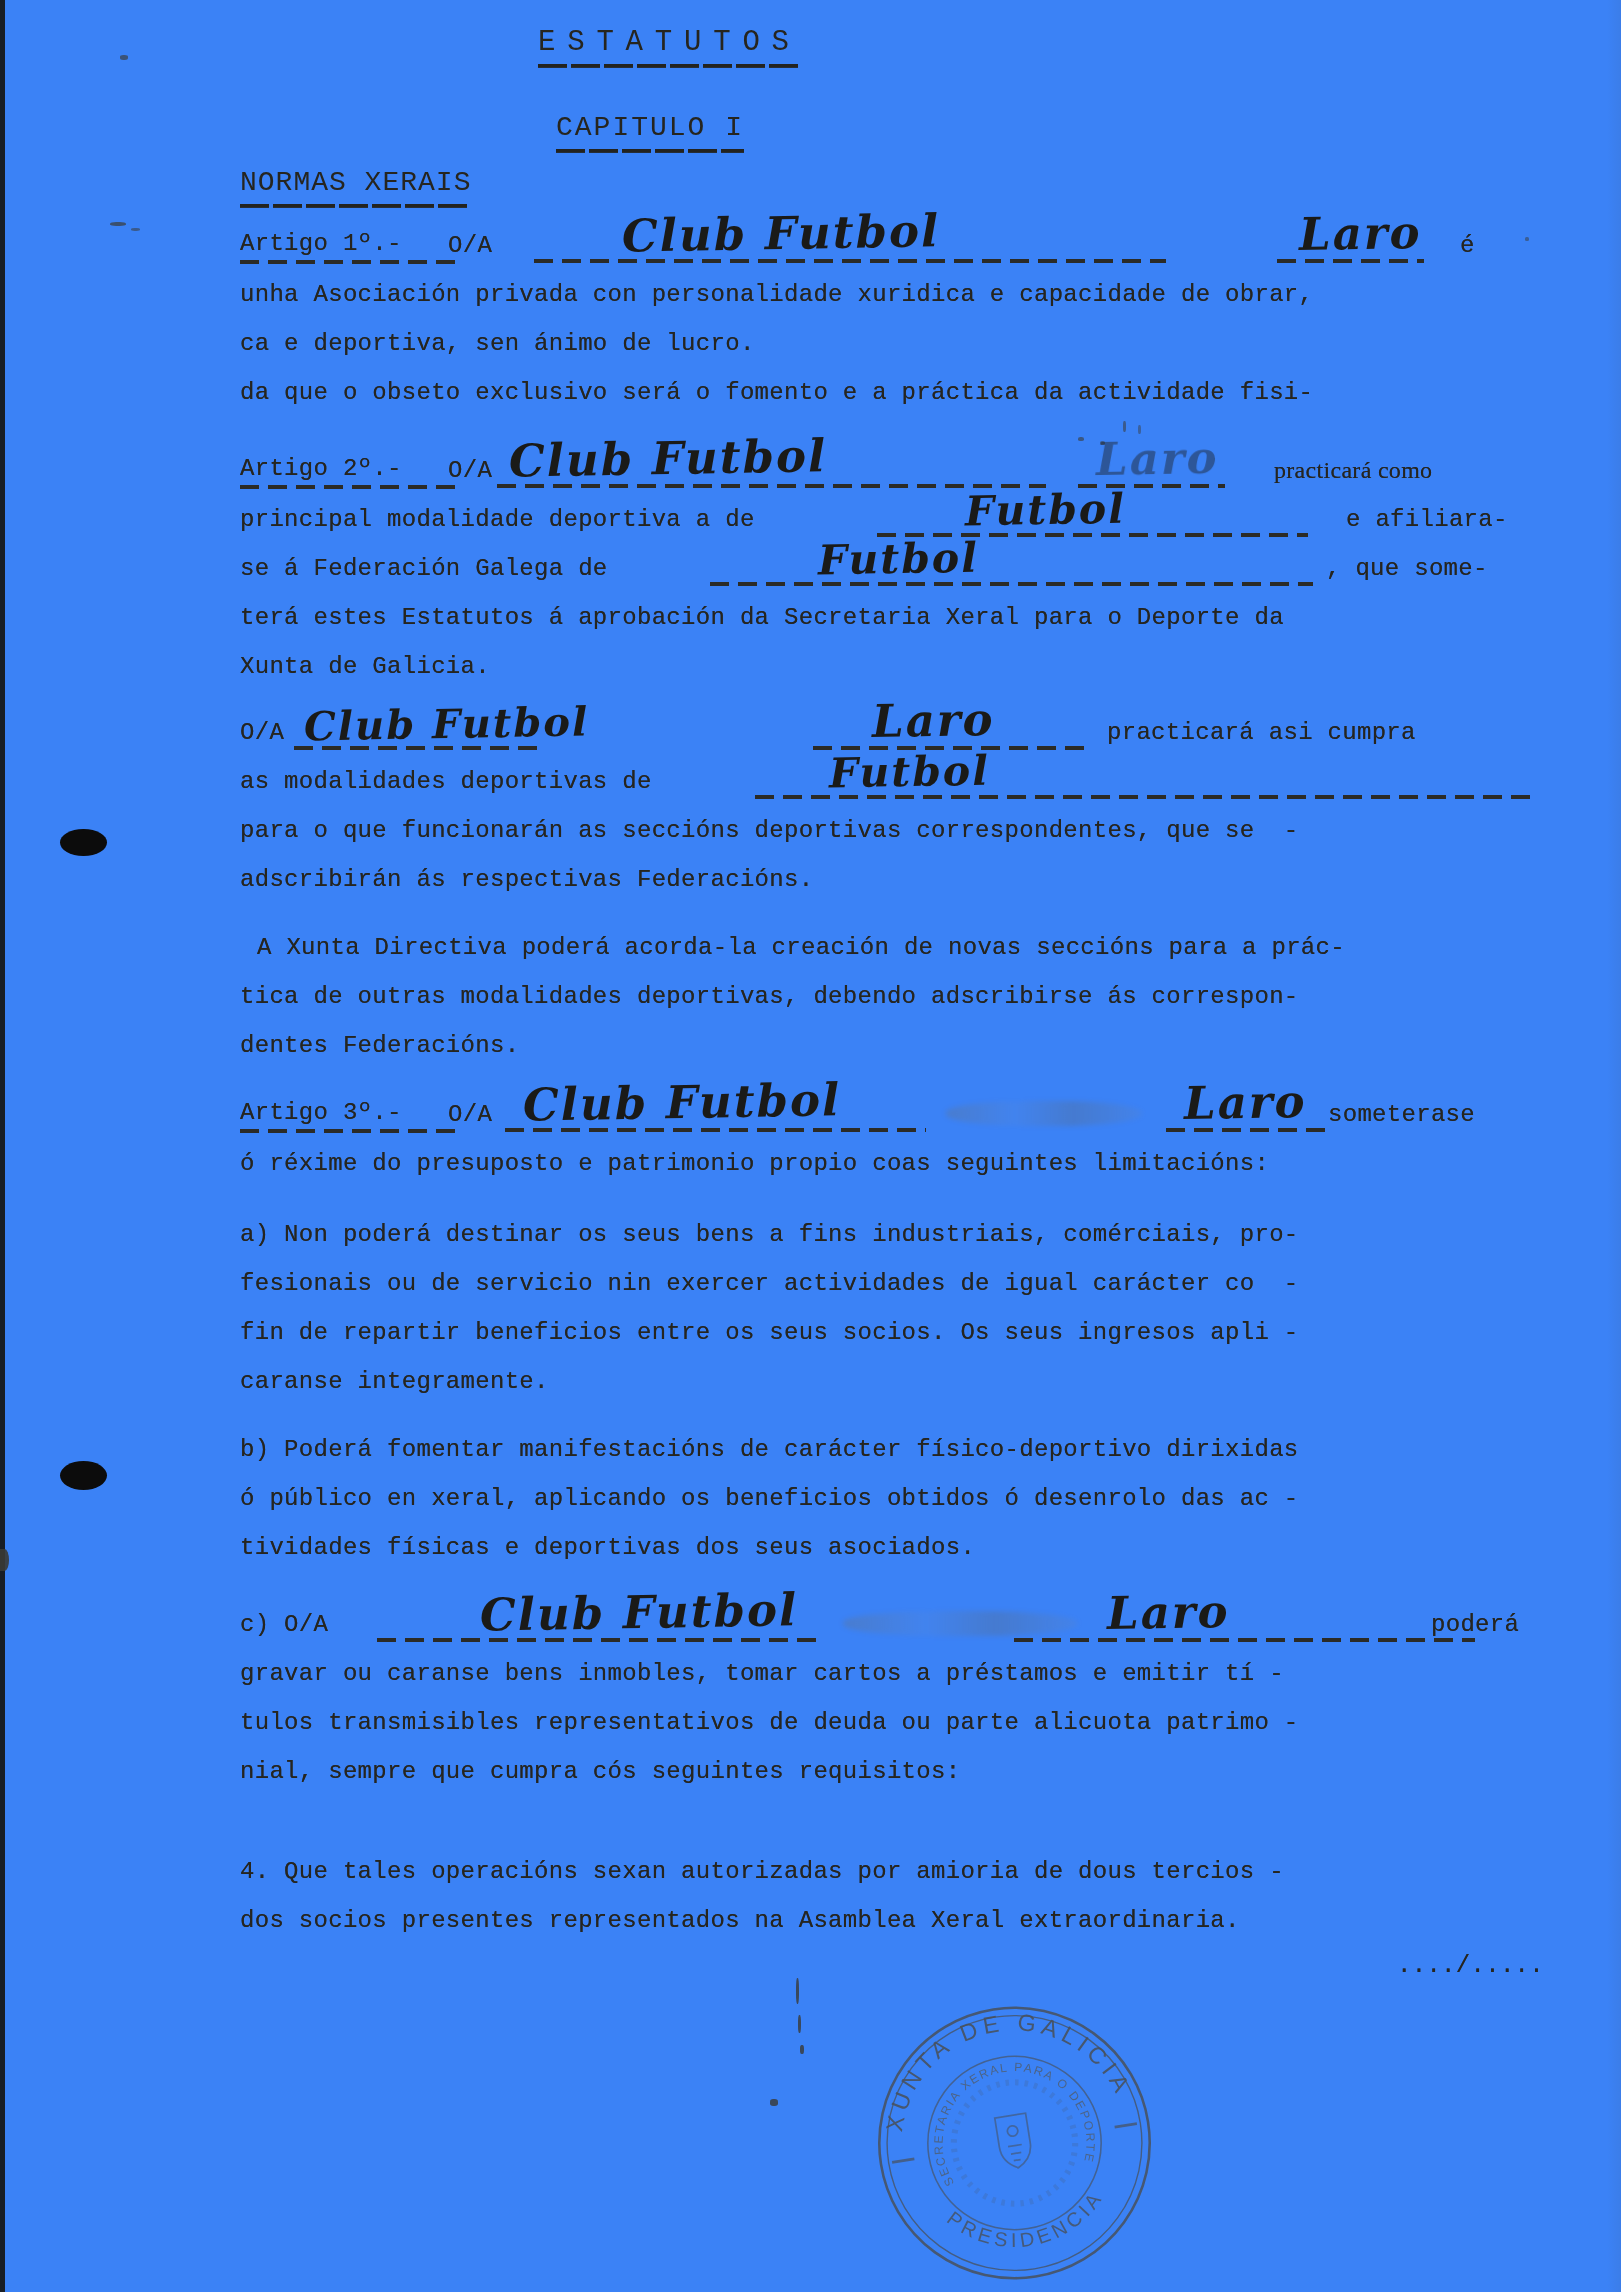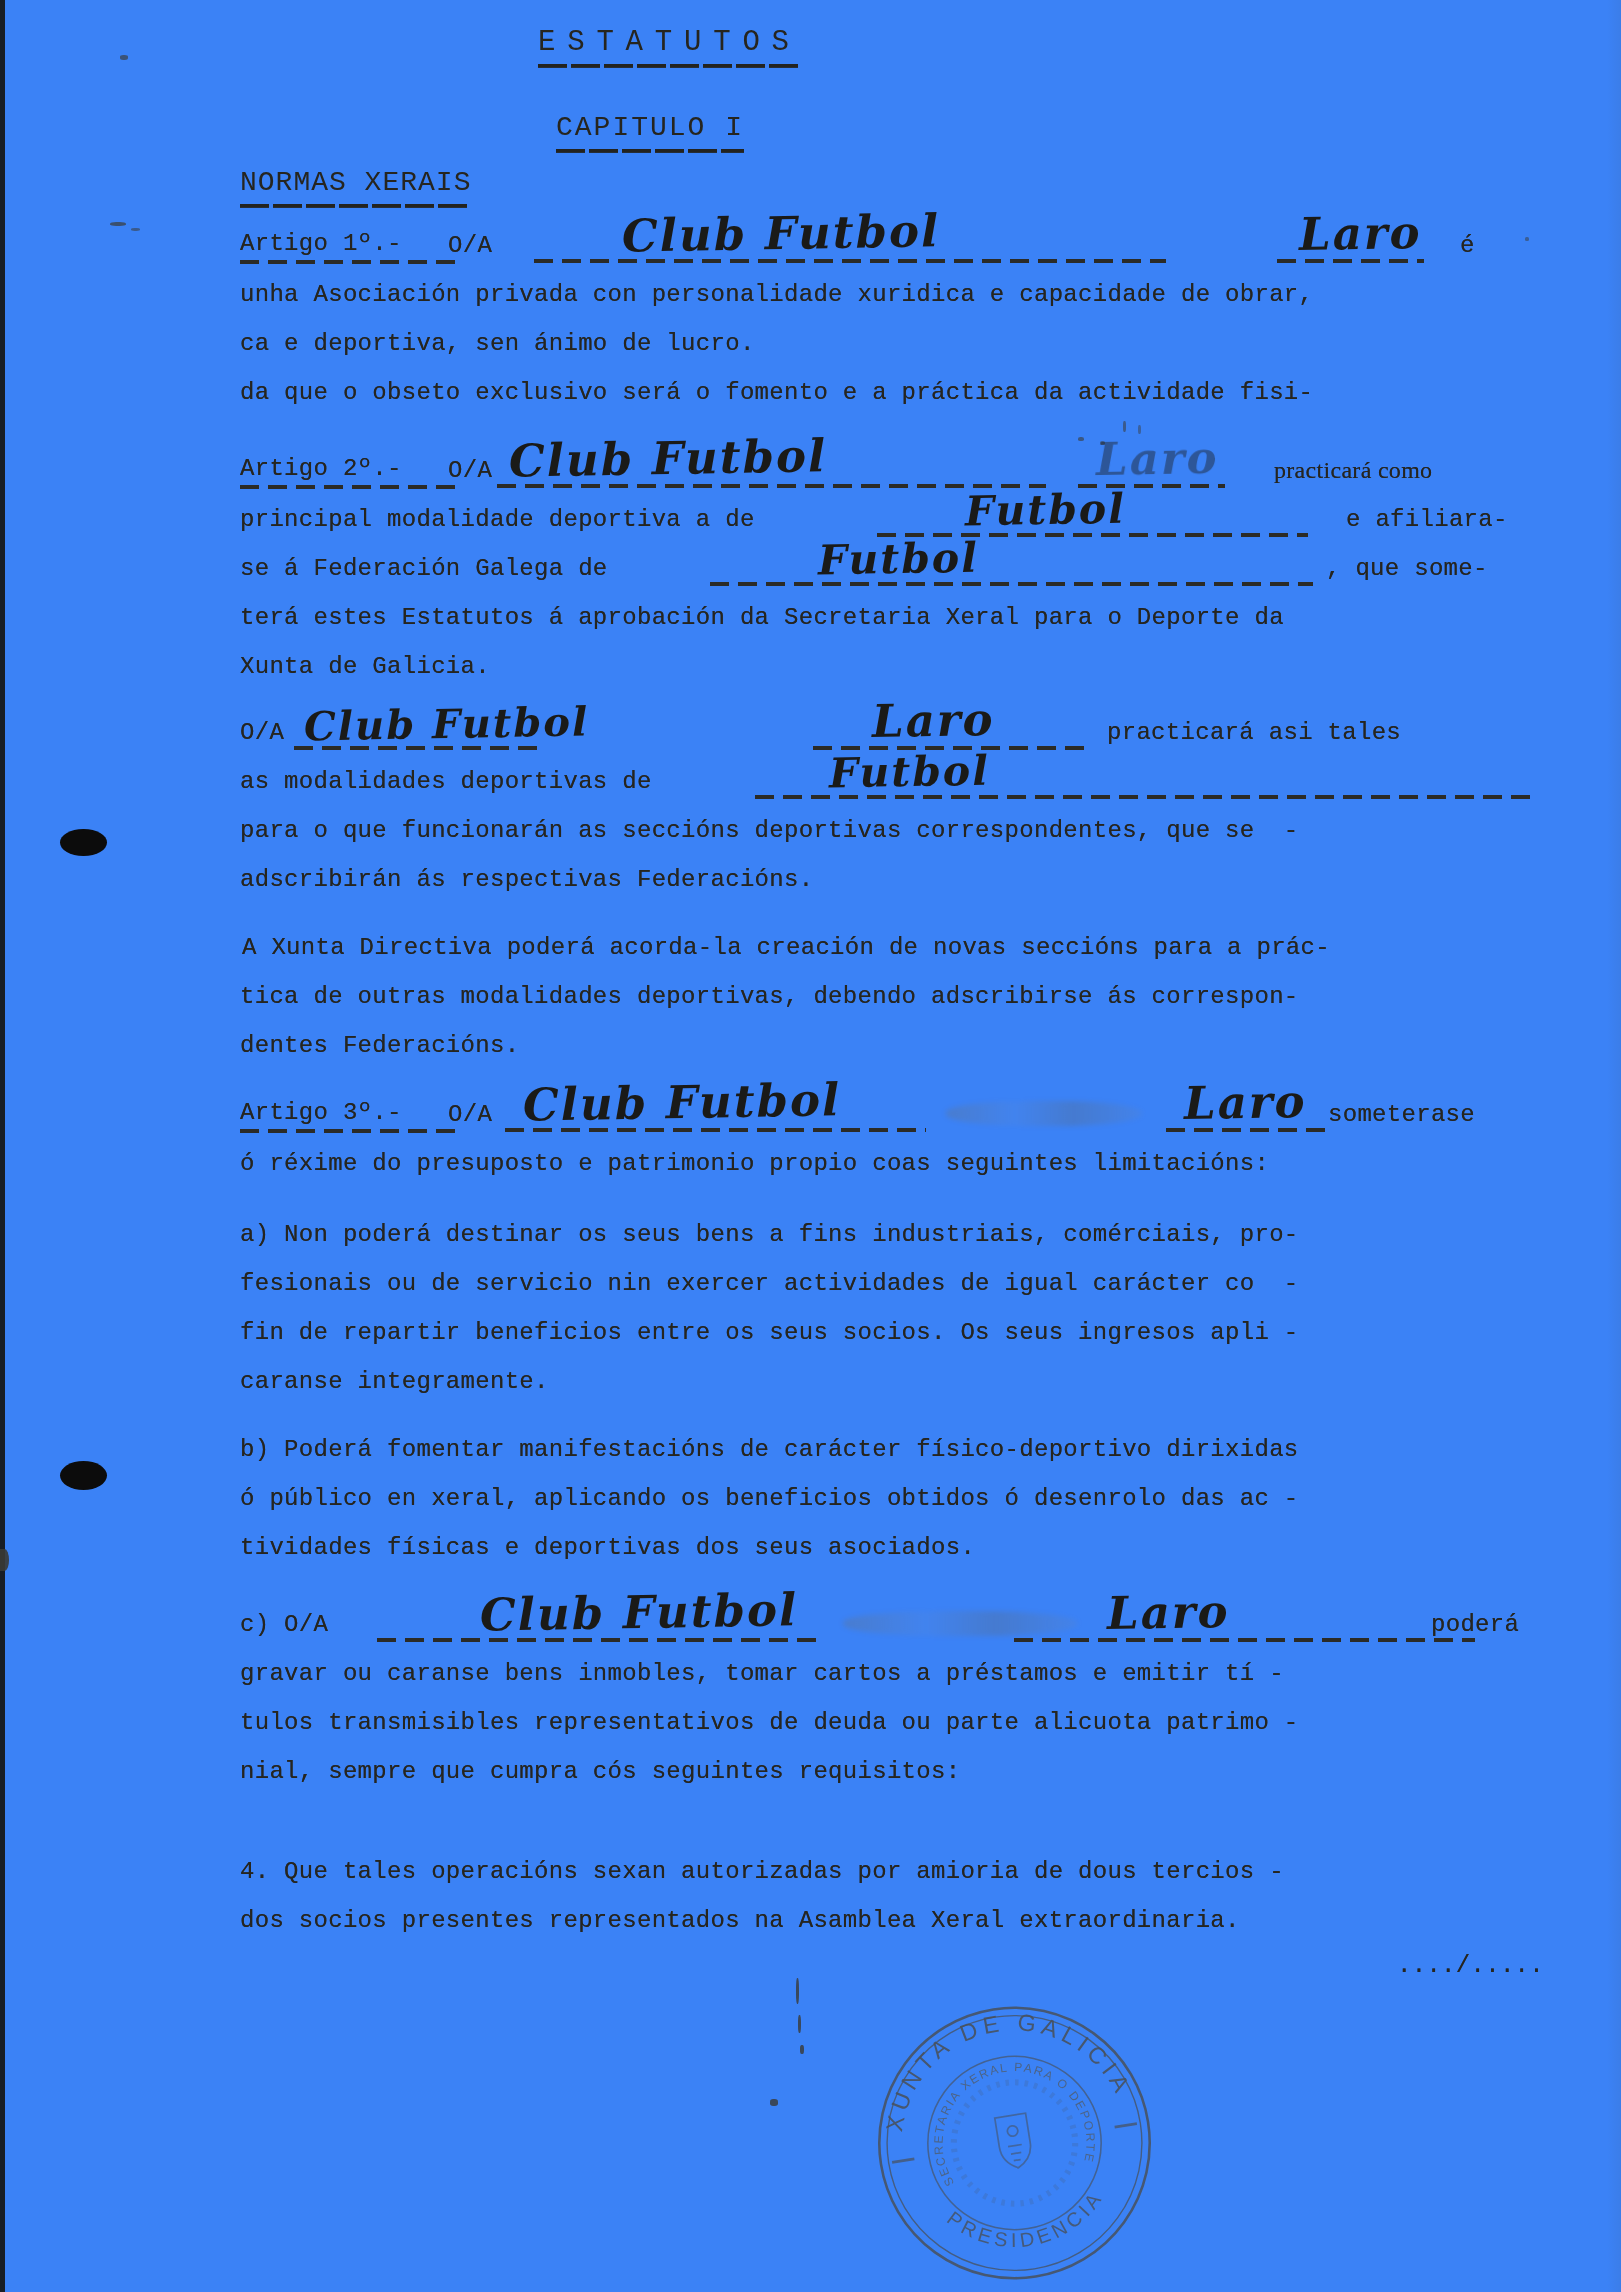--- a/index.html
+++ b/index.html
@@ -127,40 +127,40 @@
     <div class="line">
       <span class="t seg" style="left:0;">O/A</span>
       <div class="blank" style="left:54px;width:245px;">
         <div class="bline"></div>
         <span class="hw" style="left:9.8px;font-size:40px;">Club Futbol</span>
       </div>
       <div class="blank" style="left:573px;width:279px;">
         <div class="bline"></div>
         <span class="hw" style="left:59px;">Laro</span>
       </div>
-      <span class="t seg" style="left:867px;">practicará asi tales</span>
+      <span class="t seg" style="left:867px;">practicará asi cumpra</span>
     </div>
     <div class="line">
       <span class="t seg" style="left:0;">as modalidades deportivas de</span>
       <div class="blank" style="left:515px;width:784px;">
         <div class="bline"></div>
         <span class="hw md" style="left:74px;">Futbol</span>
       </div>
     </div>
     <div class="line">
         <span class="t seg" style="left:0;">para o que funcionarán as seccións deportivas correspondentes, que se  -</span>
       </div>
     <div class="line">
         <span class="t seg" style="left:0;">adscribirán ás respectivas Federacións.</span>
       </div>
   </div>
 
   <div class="para" style="top:922px;">
     <div class="line">
-        <span class="t seg" style="left:2px;">A Xunta Directiva poderá acorda-la creación de novas seccións para a prác-</span>
+        <span class="t seg" style="left:17px;">A Xunta Directiva poderá acorda-la creación de novas seccións para a prác-</span>
       </div>
     <div class="line">
         <span class="t seg" style="left:0;">tica de outras modalidades deportivas, debendo adscribirse ás correspon-</span>
       </div>
     <div class="line">
         <span class="t seg" style="left:0;">dentes Federacións.</span>
       </div>
   </div>
 
   <div class="para" style="top:1089px;">

